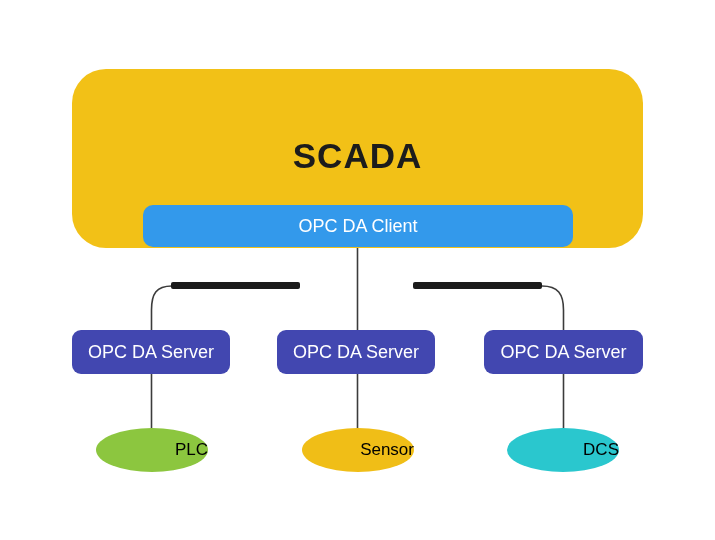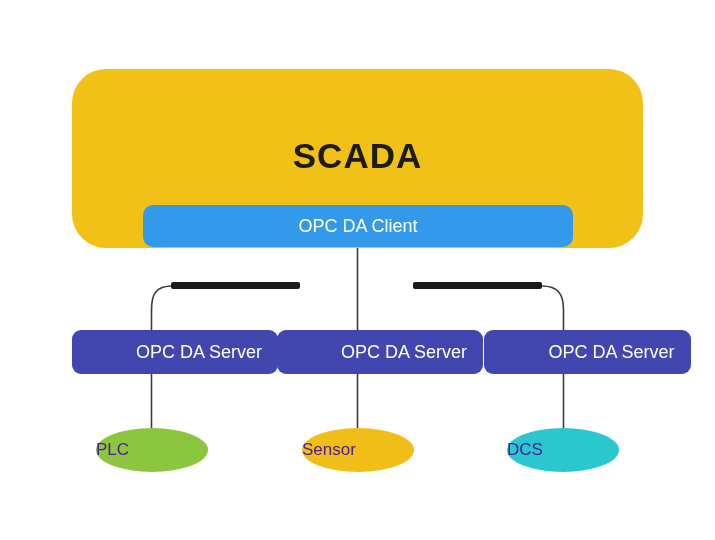--- a/index.html
+++ b/index.html
@@ -75,36 +75,35 @@
   
   .server-box {
     top: 330px;
     height: 44px;
     border-radius: 9px;
     display: flex;
     align-items: center;
     justify-content: center;
     color: #ffffff;
     font-size: 18px;
-    padding-left: 48px;
   }
   .server-1 { left: 72px;  width: 158px; }
   .server-2 { left: 277px; width: 158px; }
   .server-3 { left: 484px; width: 159px; }
 
   
   .device-ellipse {
     top: 428px;
     width: 112px; height: 44px;
     border-radius: 50%;
     display: flex;
     align-items: center;
-    justify-content: flex-start;
+    justify-content: flex-end;
     font-size: 17px;
-    color: #4c1d95;
+    color: #000000;
   }
   .device-1 { left: 96px; }
   .device-2 { left: 302px; }
   .device-3 { left: 507px; }
 </style>
 </head>
 <body>
 
 <div class="canvas">
 

